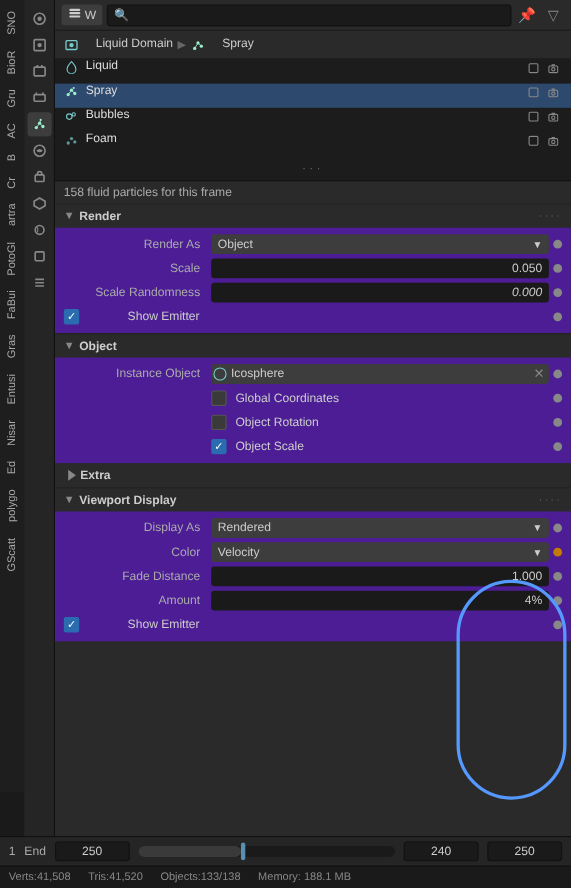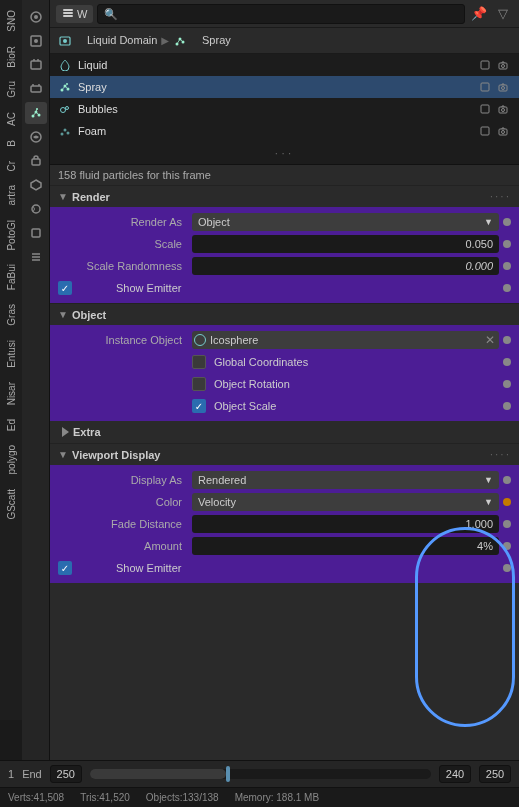--- a/index.html
+++ b/index.html
@@ -162,21 +162,20 @@
 
     
     .particle-list {
       background: #1c1c1c;
       border-bottom: 1px solid #111;
     }
 
     .particle-item {
       height: 22px;
       display: flex;
-      align-items: center;
       padding: 0 8px;
       gap: 6px;
       cursor: pointer;
     }
     .particle-item.active { background: #2d4a6e; }
 
     .particle-icon {
       width: 14px;
       height: 14px;
       display: flex;
@@ -405,21 +404,21 @@
       height: 27px;
       background: #252525;
       display: flex;
       align-items: center;
       padding: 0 8px;
       gap: 8px;
       border-top: 1px solid #111;
     }
 
     .timeline-input {
-      width: 32px;
+      width: 68px;
       height: 18px;
       background: #1a1a1a;
       border: 1px solid #111;
       border-radius: 3px;
       color: #ccc;
       text-align: center;
       font-size: 11px;
     }
 
     .timeline-slider {

